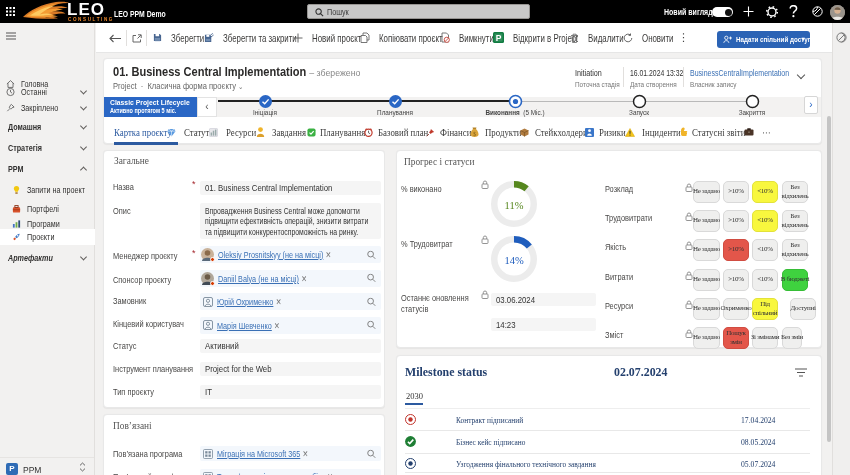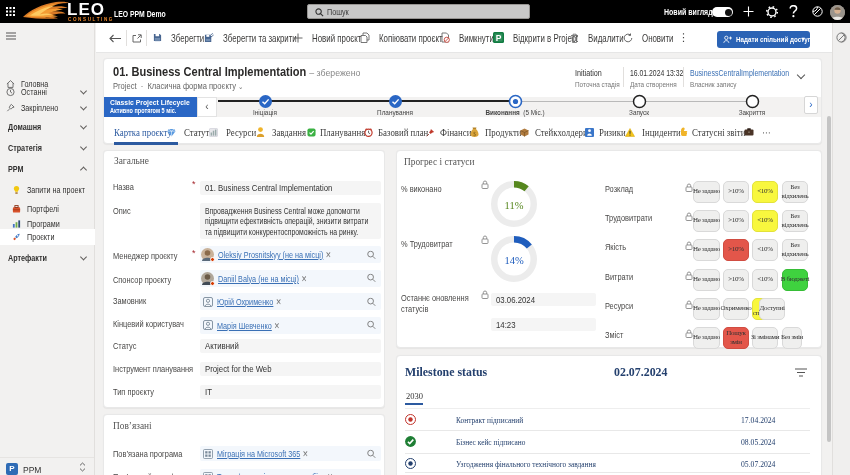--- a/index.html
+++ b/index.html
@@ -185,21 +185,21 @@
       <span class="txt" style="left:27px;">Програми</span>
     </div>
  <div class="navitem" style="top:206px;height:16px;background:#fff;">
       <svg class="ico" style="left:12px" viewBox="0 0 10 10">
         <path d="M8.5 1.5 C6.5 1.5 4.5 3 3.5 5 L5 6.5 C7 5.5 8.5 3.5 8.5 1.5Z" fill="#4a80c9"></path>
         <path d="M3 5.5 L1.5 7 L2 8 L3 8.5 L4.5 7Z" fill="#d9532c"></path>
         <circle cx="6.3" cy="3.7" r="0.8" fill="#fff"></circle>
       </svg>
       <span class="txt" style="left:27px;">Проєкти</span>
     </div>
- <div class="navitem grp" style="top:226px;">
+ <div class="navitem grp" style="top:226px;font-style:italic;">
       <span class="txt" style="left:8px;">Артефакти</span>
       <span class="chev"></span>
     </div>
  <div class="abs" style="left:0;top:434px;width:94px;border-top:1px solid #e6e4e2;height:18px;">
    <div class="abs" style="left:6px;top:5px;width:12px;height:12px;background:#2f6bb5;border-radius:2px;color:#fff;font-size:8px;font-weight:bold;text-align:center;line-height:12px;">P</div>
    <div class="abs" style="left:23px;top:7px;font-size:8.5px;color:#333;">PPM</div>
    <svg class="abs" style="right:8px;top:4px" width="7" height="10" viewBox="0 0 7 10">
         <path d="M1 3.4 L3.5 1 L6 3.4 M1 6.6 L3.5 9 L6 6.6" fill="none" stroke="#555" stroke-width="0.9"></path>
       </svg>
  </div>
@@ -587,21 +587,21 @@
  <div class="chip" style="left:326px;top:117.5px;width:26px;">&gt;10%</div>
  <div class="chip" style="left:355px;top:117.5px;width:26px;">&lt;10%</div>
  <div class="chip g" style="left:385px;top:117.5px;width:26px;">В&nbsp;бюджеті</div>
  <svg class="abs" style="left:288px;top:148.5px" width="8" height="9" viewBox="0 0 8 9">
       <rect x="1" y="4" width="6" height="4.5" rx="0.8" fill="none" stroke="#888" stroke-width="0.9"></rect>
       <path d="M2.3 4 V2.6 A1.7 1.7 0 014 1 A1.7 1.7 0 015.7 2.6 V4" fill="none" stroke="#888" stroke-width="0.9"></path>
     </svg>
  <div class="chip" style="left:296px;top:146.5px;width:27px;">Не&nbsp;задано</div>
  <div class="chip" style="left:326px;top:146.5px;width:26px;">Охрименко</div>
  <div class="chip y" style="left:355px;top:146.5px;width:26px;">Під спільний</div>
- <div class="chip" style="left:362px;top:146.5px;width:26px;">Доступні</div>
+ <div class="chip" style="left:393px;top:146.5px;width:26px;">Доступні</div>
  <svg class="abs" style="left:288px;top:177.5px" width="8" height="9" viewBox="0 0 8 9">
       <rect x="1" y="4" width="6" height="4.5" rx="0.8" fill="none" stroke="#888" stroke-width="0.9"></rect>
       <path d="M2.3 4 V2.6 A1.7 1.7 0 014 1 A1.7 1.7 0 015.7 2.6 V4" fill="none" stroke="#888" stroke-width="0.9"></path>
     </svg>
  <div class="chip" style="left:296px;top:175.5px;width:27px;">Не&nbsp;задано</div>
  <div class="chip r" style="left:326px;top:175.5px;width:26px;">Пошук змін</div>
  <div class="chip" style="left:355px;top:175.5px;width:26px;">Зі&nbsp;змінами</div>
  <div class="chip" style="left:385px;top:175.5px;width:20px;">Без&nbsp;змін</div>
 </div>
 <div id="cardMilestone" class="card">

